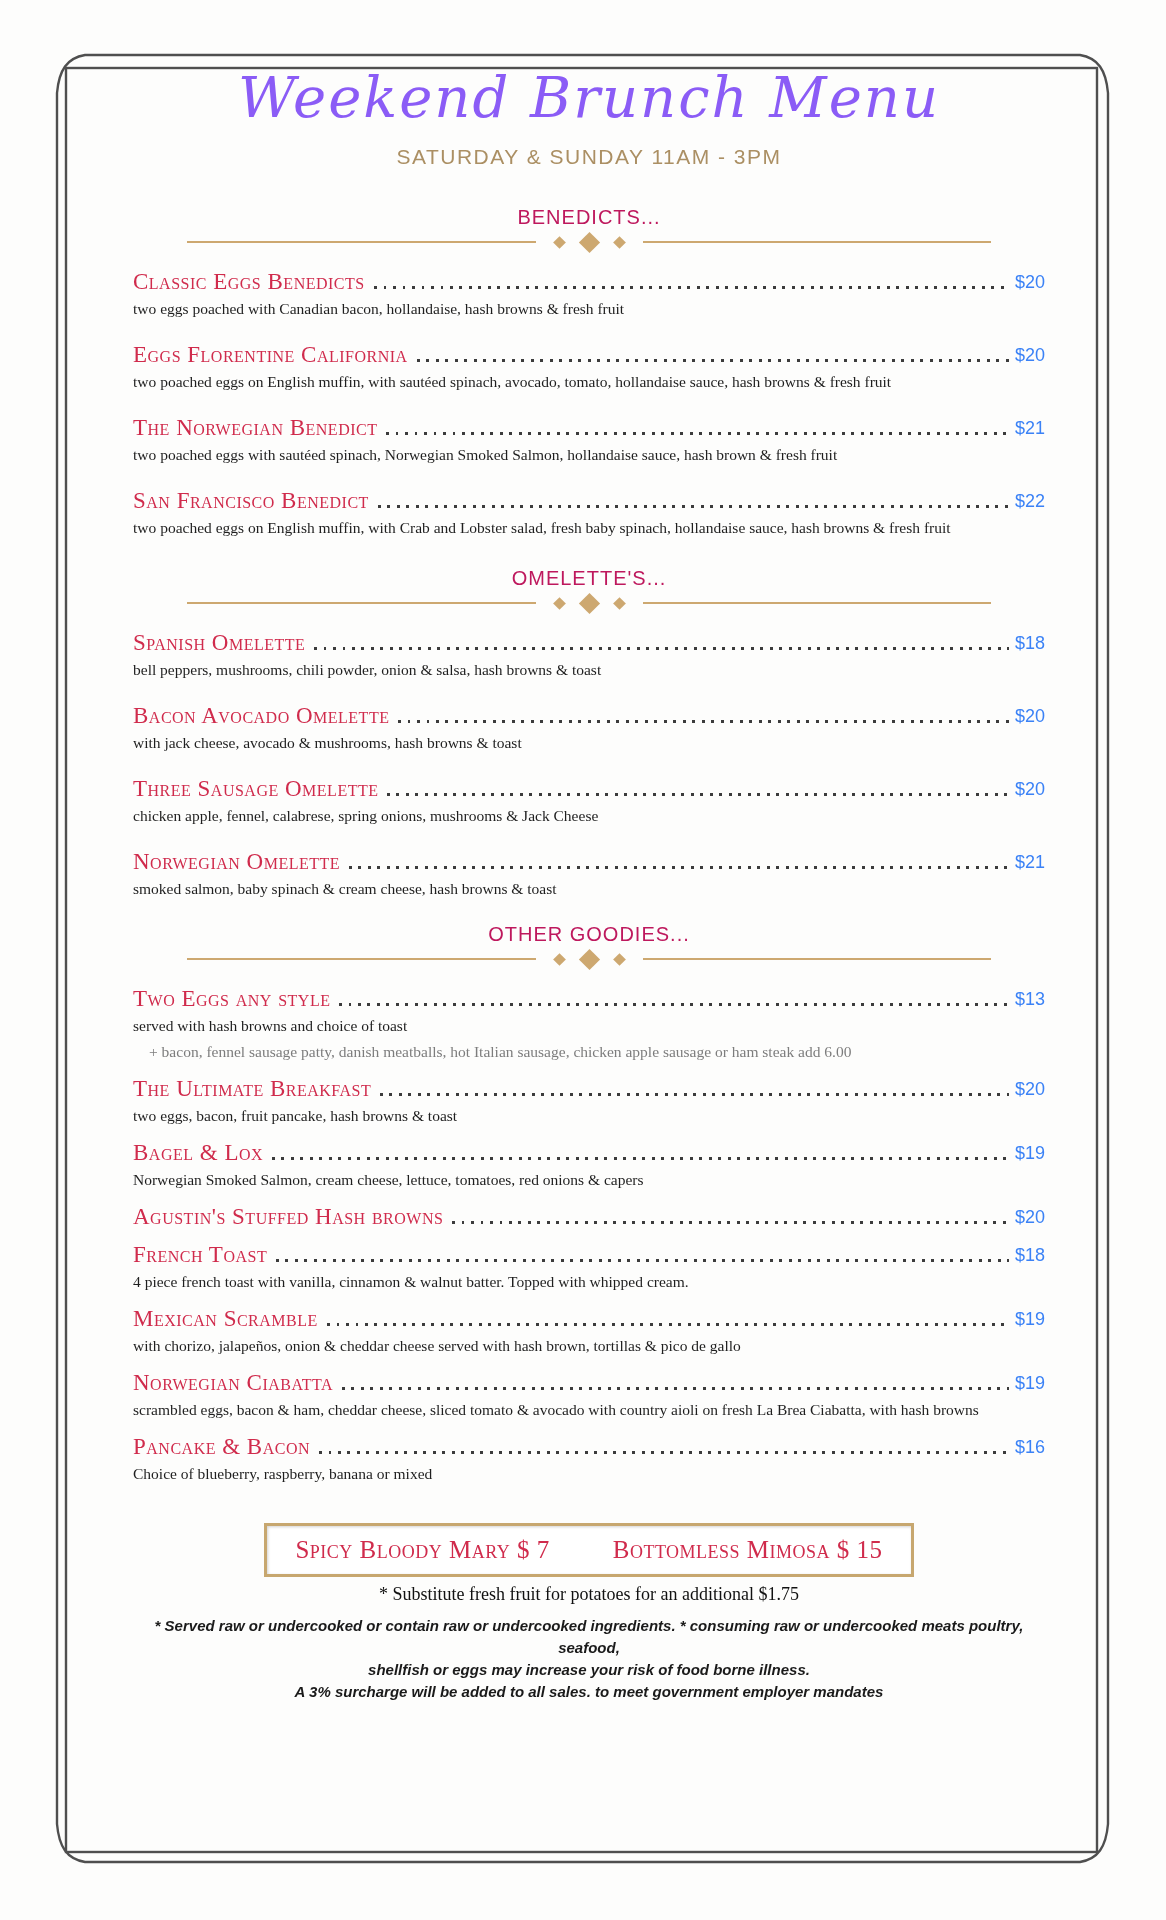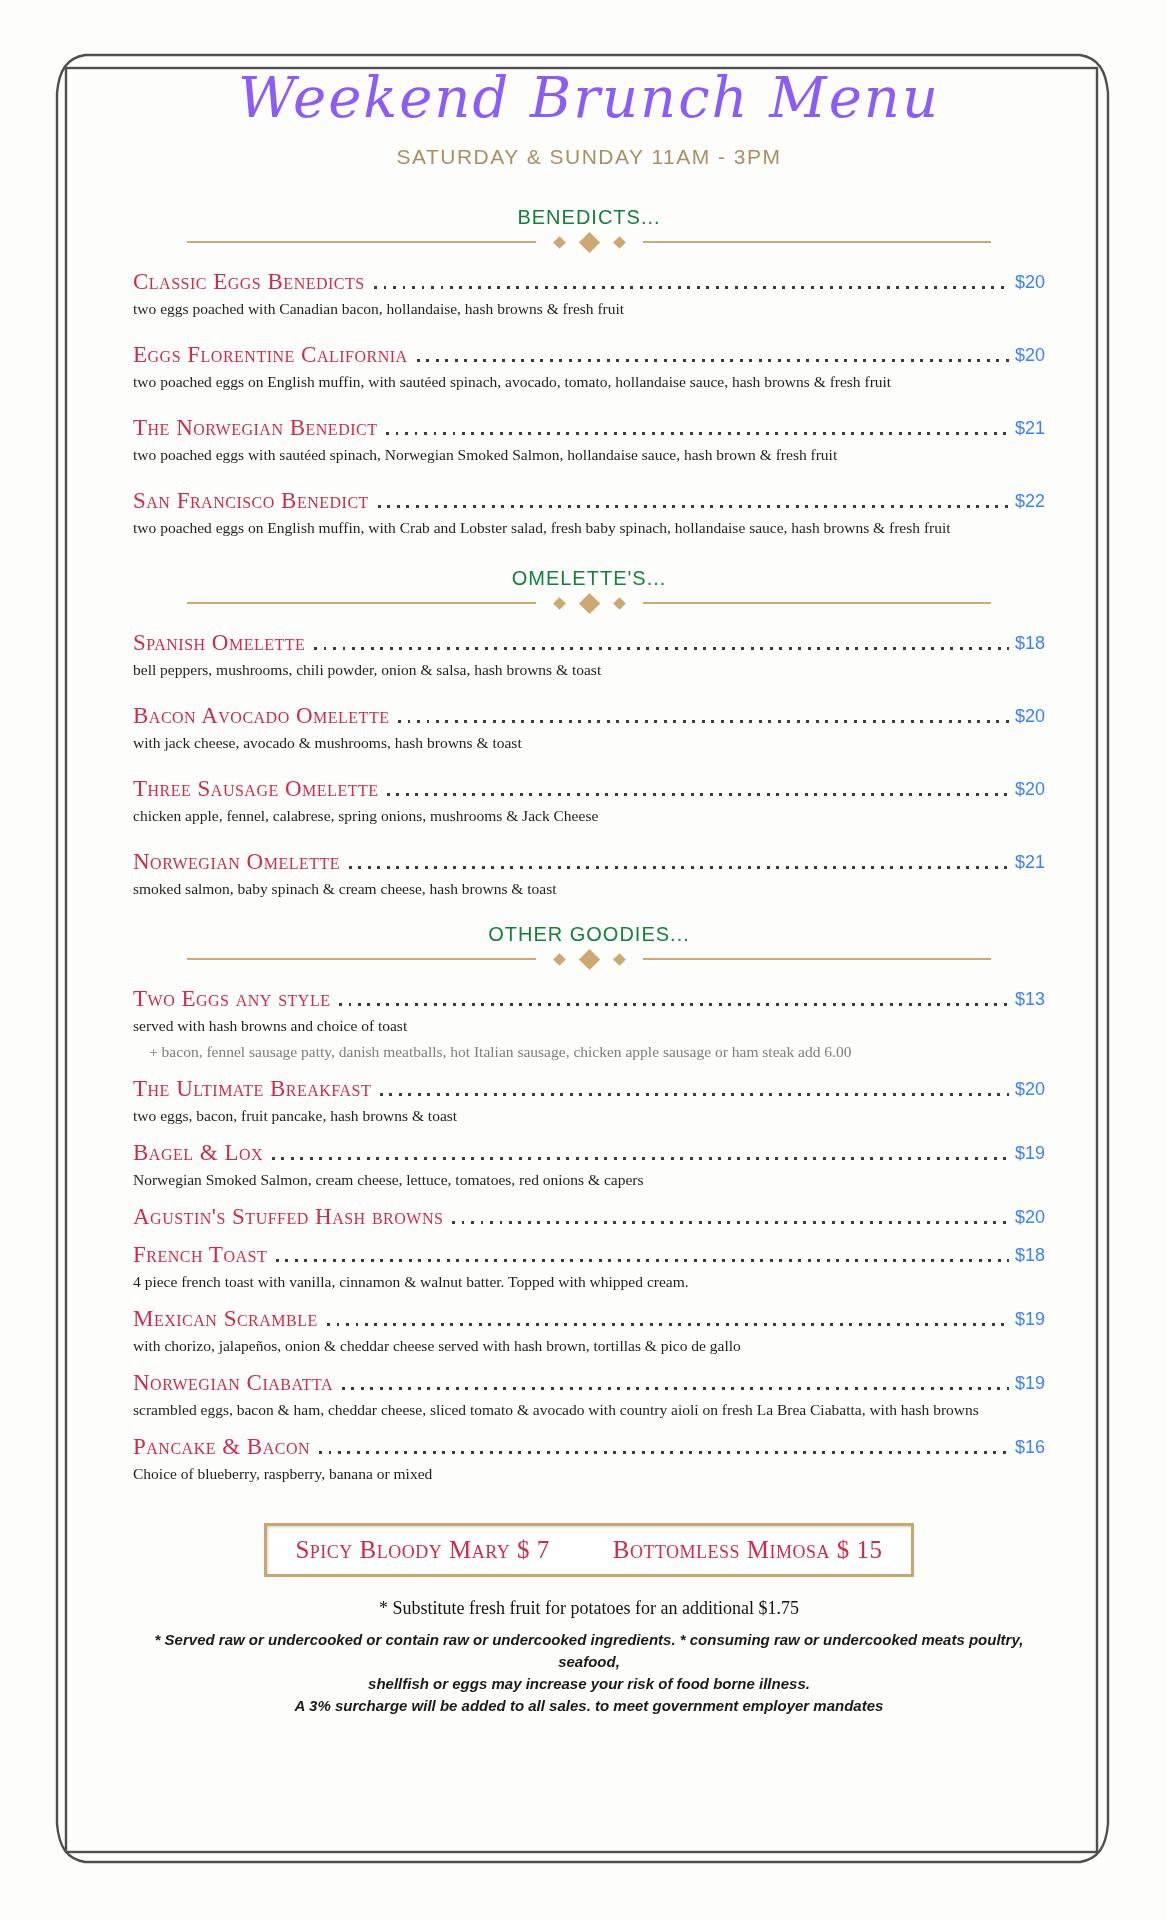--- a/index.html
+++ b/index.html
@@ -17,21 +17,21 @@
     font-size:56px;line-height:72px;color:#8b5cf6;letter-spacing:2px;
   }
   .subtitle{
     margin-top:10px;text-align:center;
     font-size:21px;line-height:26px;letter-spacing:1.5px;color:#ab8f63;
   }
 
   .menu-section{margin:0;}
   .shead{
     margin:34px 0 0 0;text-align:center;font-weight:normal;
-    font-size:20px;line-height:26px;letter-spacing:1px;color:#15803d;
+    font-size:20px;line-height:26px;letter-spacing:1px;color:#be185d;
   }
   .sect-omelettes .shead{margin-top:24px;}
   .sect-goodies  .shead{margin-top:16px;}
 
   .divider{
     margin:4px 54px 0 54px;height:16px;
     display:flex;align-items:center;justify-content:center;
   }
   .dline{flex:1;height:2px;background:#cda870;}
   .dia{background:#cda870;transform:rotate(45deg);display:inline-block;}
@@ -70,21 +70,21 @@
     box-shadow:inset 1px 1px 3px rgba(0,0,0,0.18);
     padding:9px 28px;
   }
   .boffer{
     font-family:"Liberation Serif",serif;font-variant:small-caps;
     font-size:25px;line-height:30px;letter-spacing:0.5px;color:#d02b4c;
     white-space:nowrap;
   }
 
   .substitute{
-    margin-top:18px;text-align:center;
+    margin-top:4px;text-align:center;
     font-family:cursive;font-size:18px;line-height:26px;color:#111;
   }
   .fineprint{
     margin-top:8px;text-align:center;
     font-style:italic;font-weight:bold;
     font-size:15px;line-height:22px;color:#1a1a1a;
   }
 </style>
 </head>
 <body>

